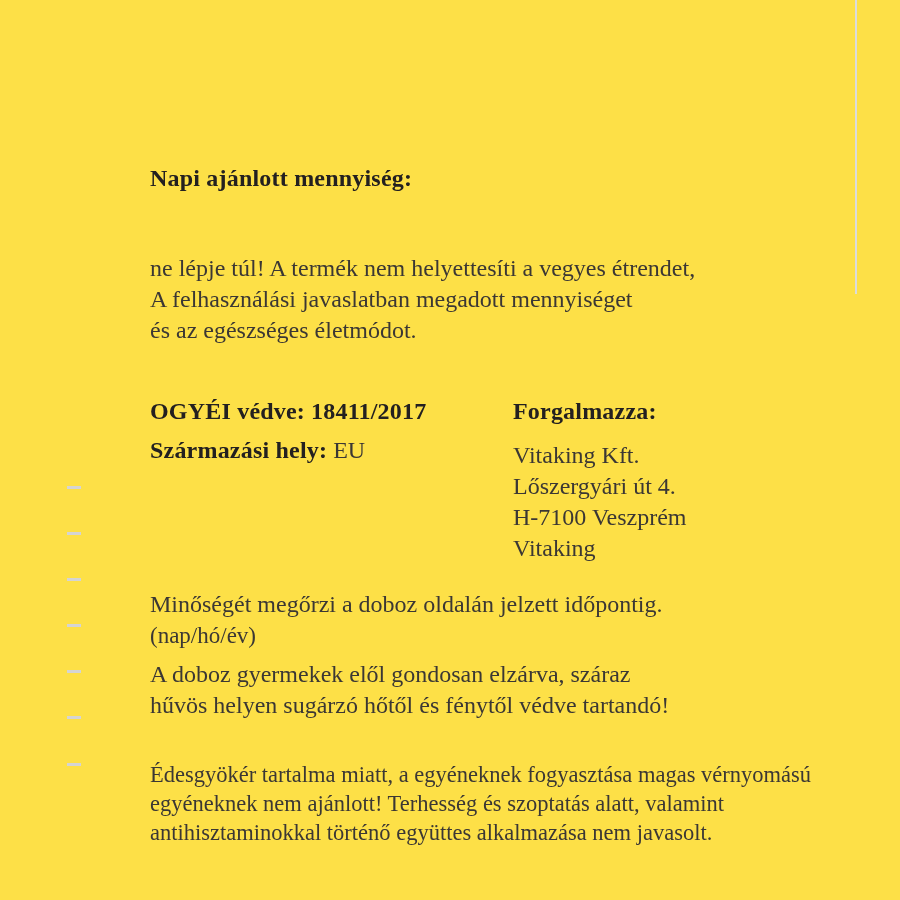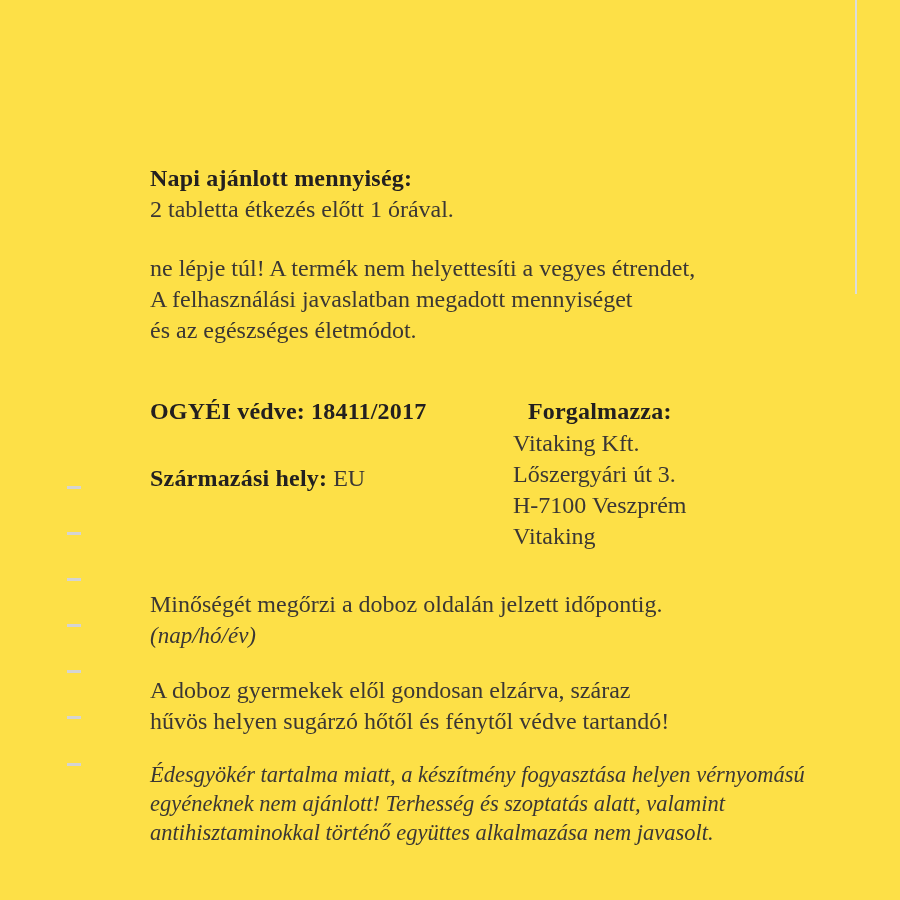--- a/index.html
+++ b/index.html
@@ -21,36 +21,35 @@
     font-size: 24px;
     line-height: 31px;
     white-space: nowrap;
   }
   .b {
     font-weight: 700;
     color: #232020;
     letter-spacing: 0.2px;
   }
   .it {
-    font-style: italic;
   }
   
   .sec { position: absolute; }
   .sec-dosage   { left: 150px; top: 163px; }
   .sec-usage    { left: 150px; top: 253px; }
   .sec-reg      { left: 150px; top: 396px; }
   .sec-dist     { left: 513px; top: 396px; }
   .sec-storage  { left: 150px; top: 589px; }
   .sec-licorice { left: 150px; top: 760px; }
 
-  .sec-reg .reg-row2 { margin-top: 36px; }
-  .sec-dist .dist-head { margin-bottom: 1px; text-align: center; }
+  .sec-reg .reg-row2 { margin-top: 8px; }
+  .sec-dist .dist-head { margin-bottom: 13px; }
 
   .sec-storage .date-fmt { font-size: 23px; }
-  .sec-storage .store-para { margin-top: 24px; }
+  .sec-storage .store-para { margin-top: 8px; }
 
   .sec-licorice .line {
     font-size: 22.5px;
     line-height: 29px;
   }
 
   
   .crop-mark {
     position: absolute;
     left: 67px;
@@ -86,21 +85,20 @@
   <div class="crop-mark cm3"></div>
   <div class="crop-mark cm4"></div>
   <div class="crop-mark cm5"></div>
   <div class="crop-mark cm6"></div>
   <div class="crop-mark cm7"></div>
 
   <div class="trim-line"></div>
 
   <section class="sec sec-dosage">
     <div class="line b">Napi ajánlott mennyiség:</div>
-    <div class="line">2 tabletta étkezés előtt 1 órával.</div>
   </section>
 
   <section class="sec sec-usage">
     <div class="line">ne lépje túl! A termék nem helyettesíti a vegyes étrendet,</div>
     <div class="line">A felhasználási javaslatban megadott mennyiséget</div>
     <div class="line">és az egészséges életmódot.</div>
   </section>
 
   <section class="sec sec-reg">
     <div class="line reg-row1">
@@ -109,33 +107,33 @@
     </div>
     <div class="line reg-row2">
       <span class="b">Származási hely:</span>
       <span>EU</span>
     </div>
   </section>
 
   <section class="sec sec-dist">
     <div class="line b dist-head">Forgalmazza:</div>
     <div class="line">Vitaking Kft.</div>
-    <div class="line">Lőszergyári út 3.</div>
+    <div class="line">Lőszergyári út 4.</div>
     <div class="line">H-7100 Veszprém</div>
     <div class="line">Vitaking</div>
   </section>
 
   <section class="sec sec-storage">
     <div class="line">Minőségét megőrzi a doboz oldalán jelzett időpontig.</div>
     <div class="line it date-fmt">(nap/hó/év)</div>
     <div class="store-para">
       <div class="line">A doboz gyermekek elől gondosan elzárva, száraz</div>
       <div class="line">hűvös helyen sugárzó hőtől és fénytől védve tartandó!</div>
     </div>
   </section>
 
   <section class="sec sec-licorice">
-    <div class="line it">Édesgyökér tartalma miatt, a készítmény fogyasztása helyen vérnyomású</div>
+    <div class="line it">Édesgyökér tartalma miatt, a egyéneknek fogyasztása magas vérnyomású</div>
     <div class="line it">egyéneknek nem ajánlott! Terhesség és szoptatás alatt, valamint</div>
     <div class="line it">antihisztaminokkal történő együttes alkalmazása nem javasolt.</div>
   </section>
 
 </div>
 
 </body></html>

